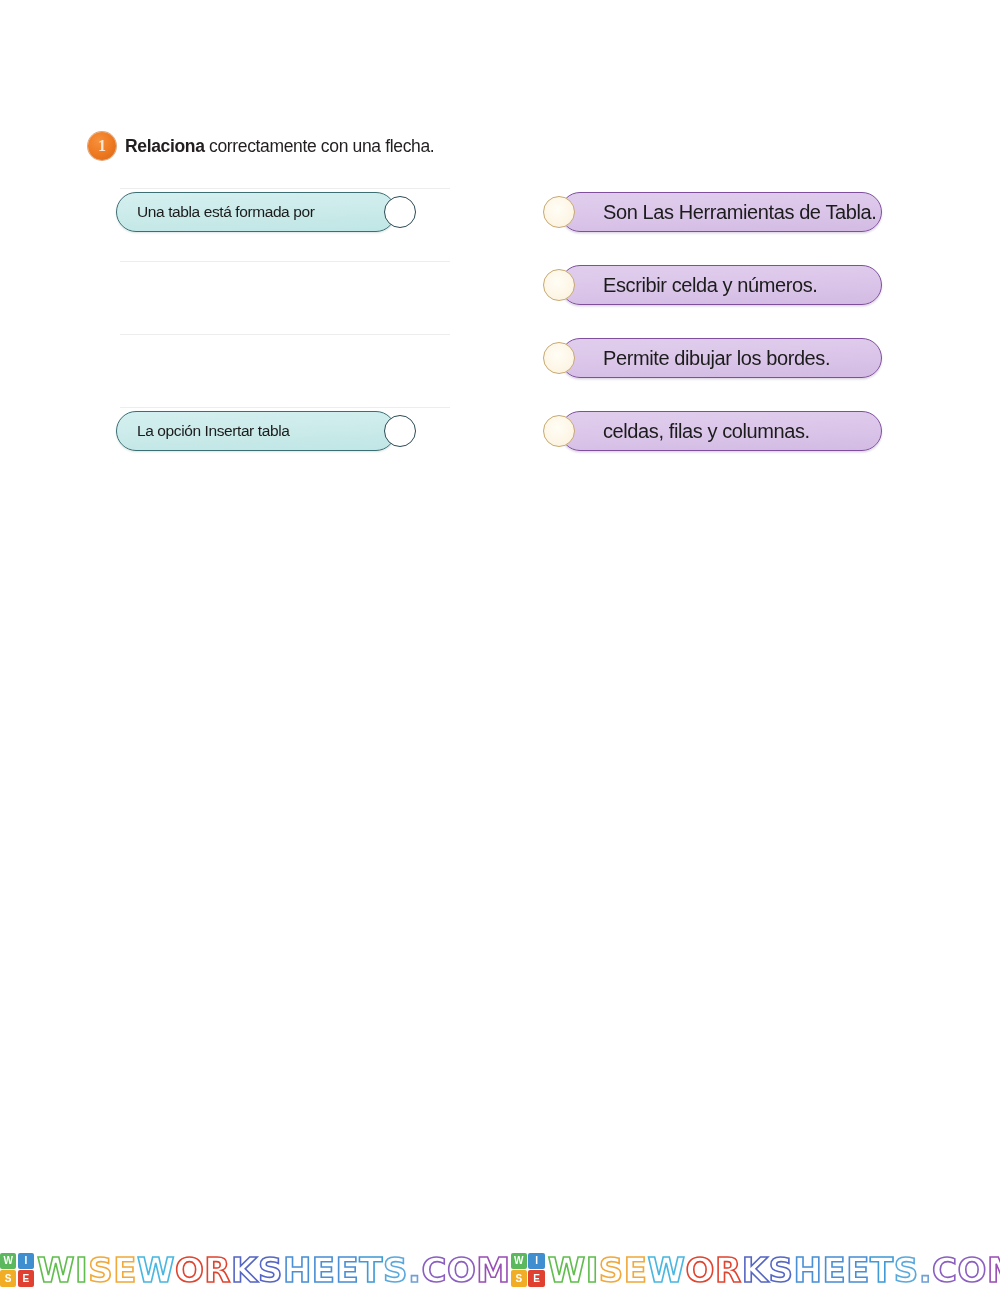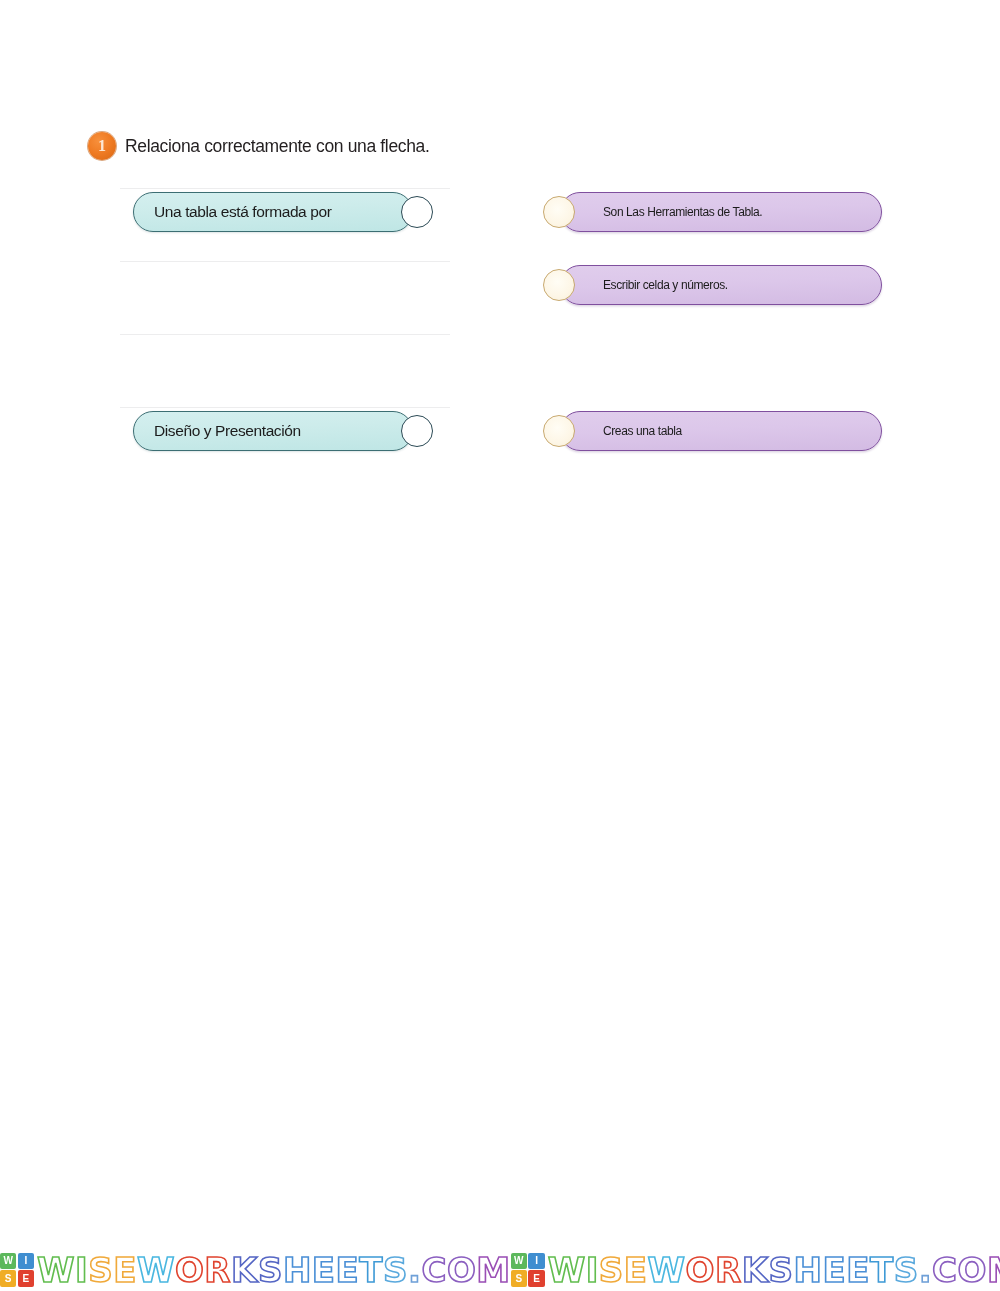--- a/index.html
+++ b/index.html
@@ -43,21 +43,21 @@
     font-family: "Liberation Serif", serif;
     opacity: 0.92;
   }
   #instruction-text {
     font-size: 17.5px;
     color: #231f20;
     letter-spacing: -0.35px;
     white-space: nowrap;
   }
   #instruction-text .lead {
-    font-weight: normal;
+    font-weight: bold;
   }
 
   
   #board {
     position: absolute;
     left: 0;
     top: 188px;
     width: 1000px;
   }
   .match-row {
@@ -77,21 +77,21 @@
   
   .pill {
     position: absolute;
     box-sizing: border-box;
     height: 40px;
     border-radius: 20px;
     display: flex;
     align-items: center;
   }
   .pill-left {
-    left: 133px;
+    left: 116px;
     top: 4px;
     width: 280px;
     background: linear-gradient(178deg, #d4efef 0%, #cdeceb 40%, #bfe6e5 100%);
     border: 1.6px solid #3c6e73;
     box-shadow: 0 1px 2px rgba(40,90,95,0.16);
     padding-left: 20px;
     padding-right: 46px;
   }
   .pill-left .pill-text {
     font-size: 15.5px;
@@ -117,21 +117,21 @@
     left: 560px;
     top: 4px;
     width: 322px;
     background: linear-gradient(178deg, #e0cdec 0%, #dcc7ea 45%, #d3bbe3 100%);
     border: 1.6px solid #7f4f9e;
     box-shadow: 0 1.5px 2px rgba(90,50,120,0.20);
     padding-left: 42px;
     padding-right: 16px;
   }
   .pill-right .pill-text {
-    font-size: 12px;
+    font-size: 20px;
     color: #1c1c1c;
     letter-spacing: -0.4px;
     white-space: nowrap;
   }
   .knob-right {
     position: absolute;
     left: -18px;
     top: 3px;
     width: 32px;
     height: 32px;
@@ -229,34 +229,38 @@
   <div class="match-row">
     <div class="row-rule left"></div>
     <div class="pill pill-right">
       <span class="knob-right"></span>
       <span class="pill-text">Escribir celda y números.</span>
     </div>
   </div>
 
   <div class="match-row">
     <div class="row-rule left"></div>
-  </div>
-
+    <div class="pill pill-right">
+      <span class="knob-right"></span>
+      <span class="pill-text">Permite dibujar los bordes.</span>
+    </div>
+  </div>
 
   <div class="match-row">
     <div class="row-rule left"></div>
     <div class="pill pill-left">
-      <span class="pill-text">Diseño y Presentación</span>
+      <span class="pill-text">La opción Insertar tabla</span>
       <span class="knob-left"></span>
     </div>
     <div class="pill pill-right">
       <span class="knob-right"></span>
-      <span class="pill-text">Creas una tabla</span>
-    </div>
-  </div>
+      <span class="pill-text">celdas, filas y columnas.</span>
+    </div>
+  </div>
+
 
 </div>
 
 <div id="footer">
 
   <div class="wm">
     <div class="wm-logo">
       <span class="c1">W</span>
       <span class="c2">I</span>
       <span class="c3">S</span>

